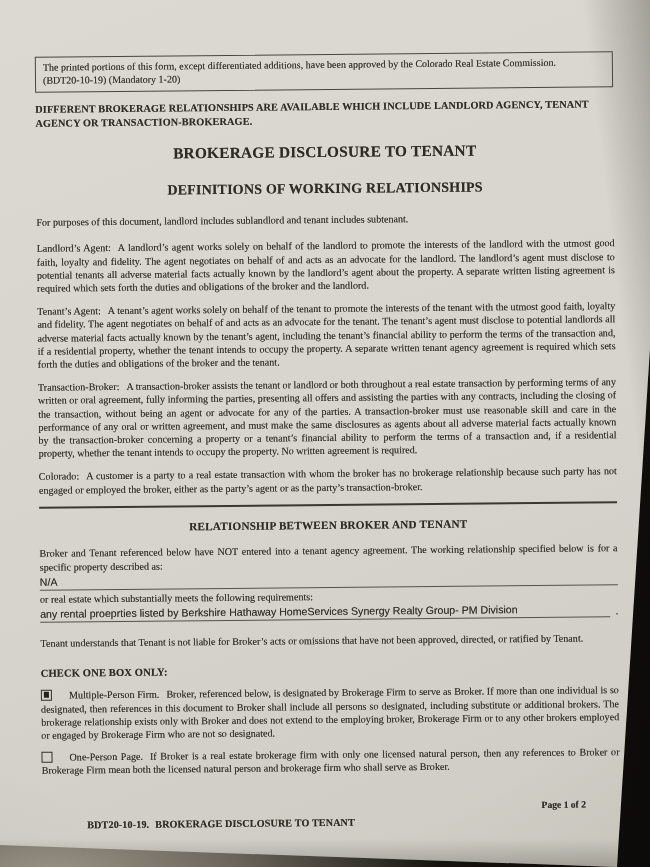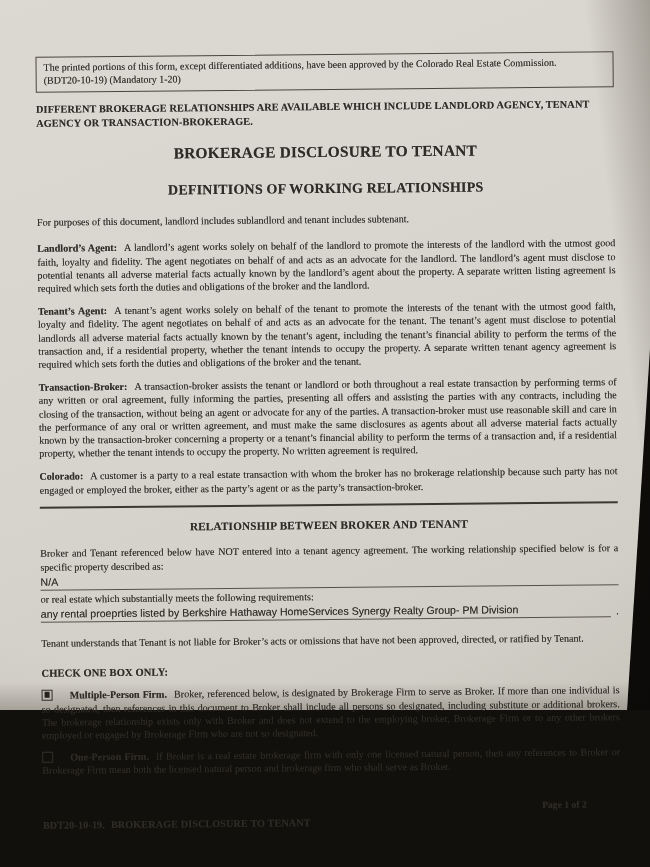--- a/index.html
+++ b/index.html
@@ -3,21 +3,21 @@
 <meta charset="utf-8">
 <style>
   * { margin: 0; padding: 0; box-sizing: border-box; }
   html, body { width: 650px; height: 867px; overflow: hidden; }
   body {
     font-family: "Liberation Serif", serif;
     background: #12100c;
   }
   .scene {
     position: relative;
-    width: 650px; height: 710px;
+    width: 650px; height: 867px;
     background:
       radial-gradient(60% 18% at 8% 101%, #9a9388 0%, #6e685e 45%, rgba(20,17,12,0) 100%),
       linear-gradient(100deg, #3a362e 0%, #1c1914 55%, #0c0a08 100%);
   }
   .paper {
     position: absolute; inset: 0;
     clip-path: polygon(0 0, 650px 0, 650px 348px, 617px 867px, 0 845px);
     background:
       linear-gradient(to top, rgba(70,64,54,0.30) 0, rgba(70,64,54,0) 28px),
       linear-gradient(263deg, rgba(55,50,40,0.34) 0, rgba(55,50,40,0) 9%),
@@ -52,21 +52,21 @@
     margin: 16px 0 0 0; letter-spacing: 0.2px;
   }
   .title2 {
     font-size: 14px; line-height: 16px;
     text-align: center; font-weight: bold;
     margin: 21px 0 16px 0; letter-spacing: 0.2px;
   }
   p.body { text-align: justify; }
   .intro { margin-bottom: 13px; text-align: left; }
   .def { margin-bottom: 10px; }
-  .def .label, .option .label { font-weight: bold; margin-right: 7px; }
+  .def .label, .option .label { font-weight: normal; margin-right: 7px; }
   .thick-rule {
     height: 2.5px; background: #3b3831;
     margin: 5px 0 0 0;
   }
   .rel-heading {
     font-size: 11.2px; line-height: 13px;
     text-align: center; font-weight: bold;
     margin: 13px 0 12px 0; letter-spacing: 0.2px;
   }
   .rel-intro { text-align: left; }
@@ -108,21 +108,21 @@
     text-align: right;
     padding-right: 34px;
     margin-top: 25px;
     font-size: 9.6px; font-weight: bold;
   }
   .footer {
     margin-top: 3px;
     font-size: 10.2px; font-weight: bold;
     letter-spacing: 0.1px;
   }
-  .footer .form-id { margin-right: 6px; }
+  .footer .form-id { margin-right: 6px; margin-left: 45px; }
 </style>
 </head>
 <body>
 
 <div class="scene">
   <div class="paper">
     <div class="tilt">
 
       <div class="approval-box">
         <div>The printed portions of this form, except differentiated additions, have been approved by the Colorado Real Estate Commission.</div>
@@ -160,21 +160,21 @@
         <span class="value">any rental proeprties listed by Berkshire Hathaway HomeServices Synergy Realty Group- PM Division</span>
         <span class="suffix">.</span>
       </div>
 
       <p class="body tenant-note">Tenant understands that Tenant is not liable for Broker’s acts or omissions that have not been approved, directed, or ratified by Tenant.</p>
 
       <p class="bold check-heading">CHECK ONE BOX ONLY:</p>
 
       <p class="body option"><span class="cb checked"></span><span class="label">Multiple-Person Firm.</span><span>Broker, referenced below, is designated by Brokerage Firm to serve as Broker. If more than one individual is so designated, then references in this document to Broker shall include all persons so designated, including substitute or additional brokers. The brokerage relationship exists only with Broker and does not extend to the employing broker, Brokerage Firm or to any other brokers employed or engaged by Brokerage Firm who are not so designated.</span></p>
 
-      <p class="body option"><span class="cb"></span><span class="label">One-Person Firm.</span><span>If Broker is a real estate brokerage firm with only one licensed natural person, then any references to Broker or Brokerage Firm mean both the licensed natural person and brokerage firm who shall serve as Broker.</span></p>
+      <p class="body option"><span class="cb"></span><span class="label">One-Person Page.</span><span>If Broker is a real estate brokerage firm with only one licensed natural person, then any references to Broker or Brokerage Firm mean both the licensed natural person and brokerage firm who shall serve as Broker.</span></p>
 
       <div class="page-num">Page 1 of 2</div>
 
       <div class="footer">
         <span class="form-id">BDT20-10-19.</span><span>BROKERAGE DISCLOSURE TO TENANT</span>
       </div>
 
     </div>
   </div>
 </div>

